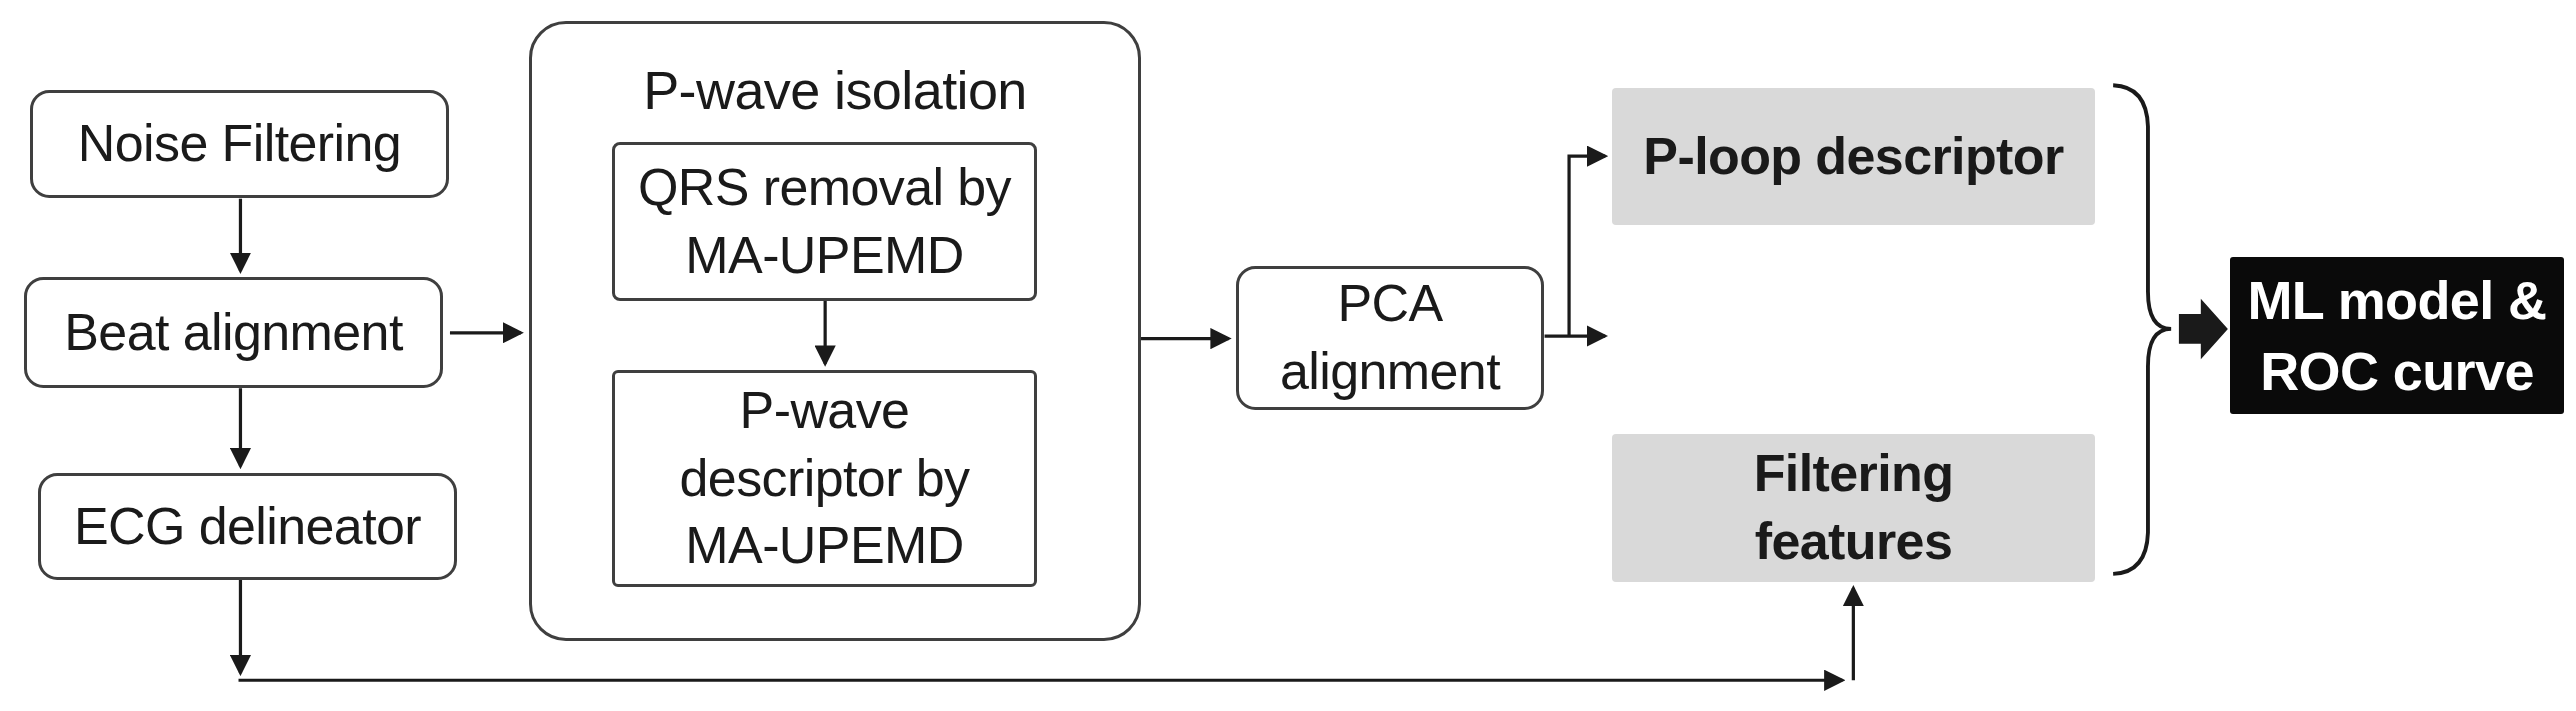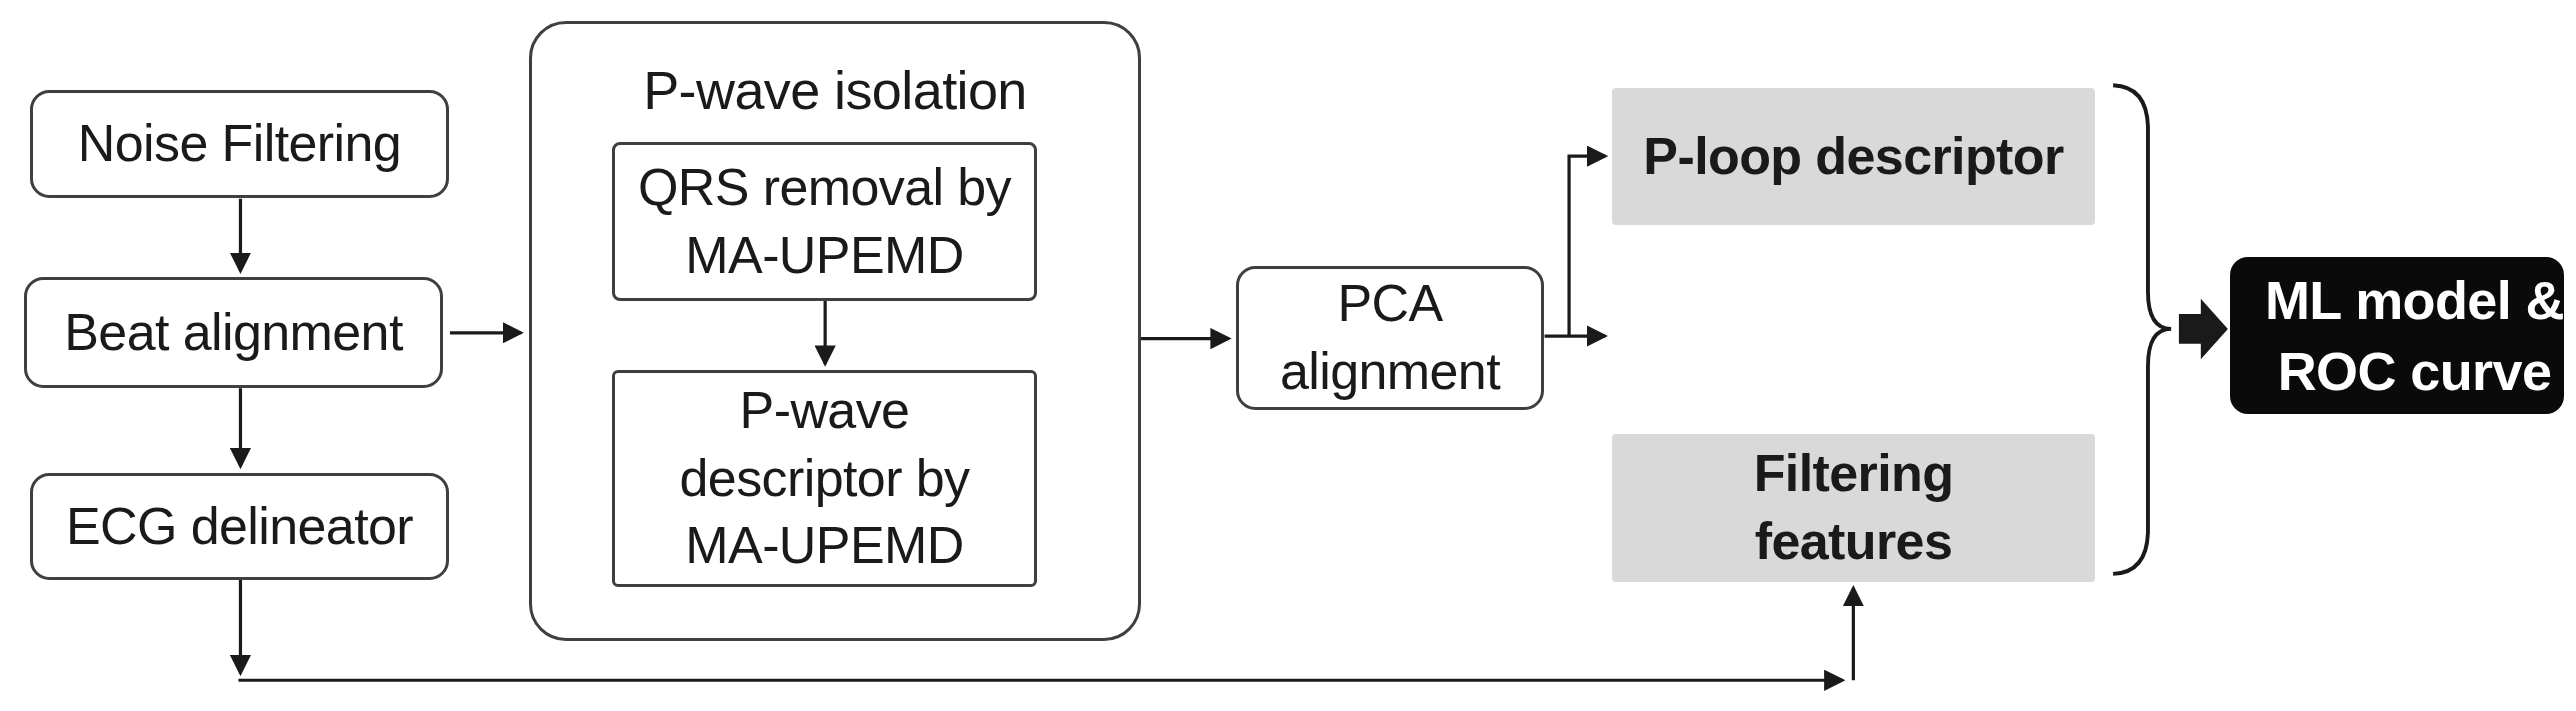--- a/index.html
+++ b/index.html
@@ -56,24 +56,23 @@
   .gray-box{
     background:var(--gray-fill);
     border:none;
     border-radius:4px;
     font-weight:bold;
   }
   .ml-box{
     background:var(--ml-fill);
     color:var(--ml-text);
     border:none;
-    border-radius:18px;
+    border-radius:3px;
     font-weight:600;
     font-size:54px;
-    justify-content:flex-end;
   }
   .lines span{display:block;}
 </style>
 </head>
 <body>
 
 <div class="canvas">
 
   <svg class="wires" viewBox="0 0 3996 1104" aria-hidden="true">
     <defs>
@@ -104,21 +103,21 @@
   </div>
 
   <div class="node white-box" style="left:30px;top:90px;width:419px;height:108px">
     <span>Noise Filtering</span>
   </div>
 
   <div class="node white-box" style="left:24px;top:277px;width:419px;height:111px">
     <span>Beat alignment</span>
   </div>
 
-  <div class="node white-box" style="left:30px;top:473px;width:419px;height:107px">
+  <div class="node white-box" style="left:38px;top:473px;width:419px;height:107px">
     <span>ECG delineator</span>
   </div>
 
   <div class="node white-box lines" style="left:612px;top:142px;width:425px;height:159px;border-radius:8px">
     <div>
       <span>QRS removal by</span>
       <span>MA-UPEMD</span>
     </div>
   </div>
 

